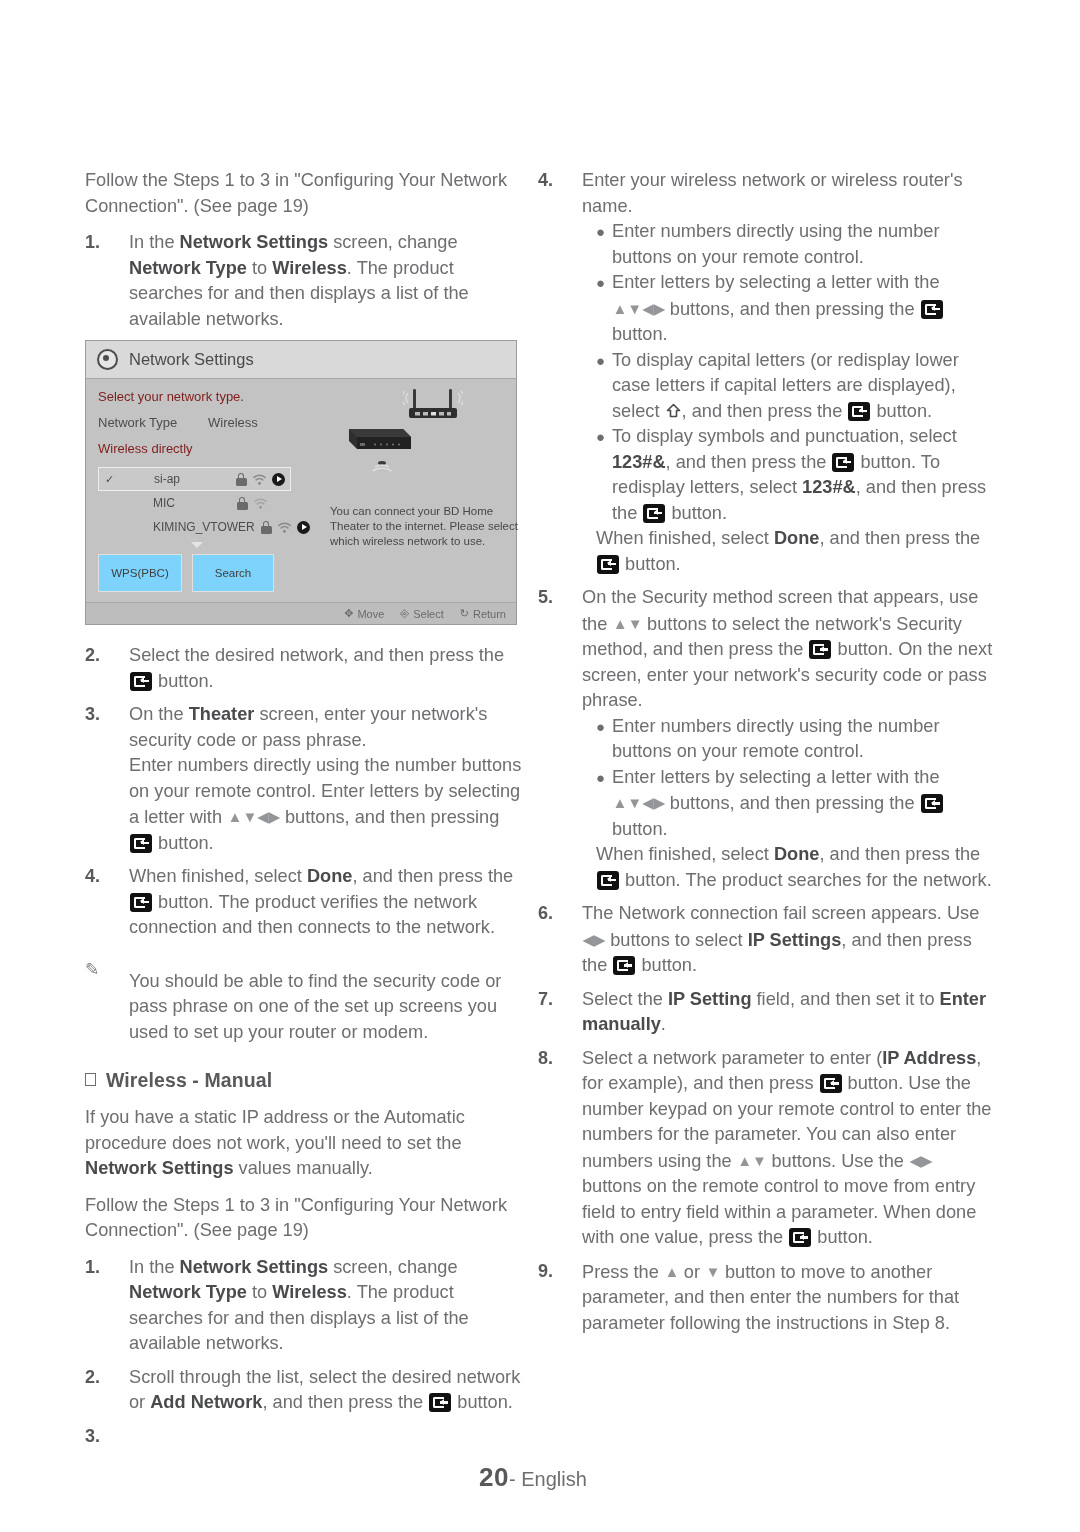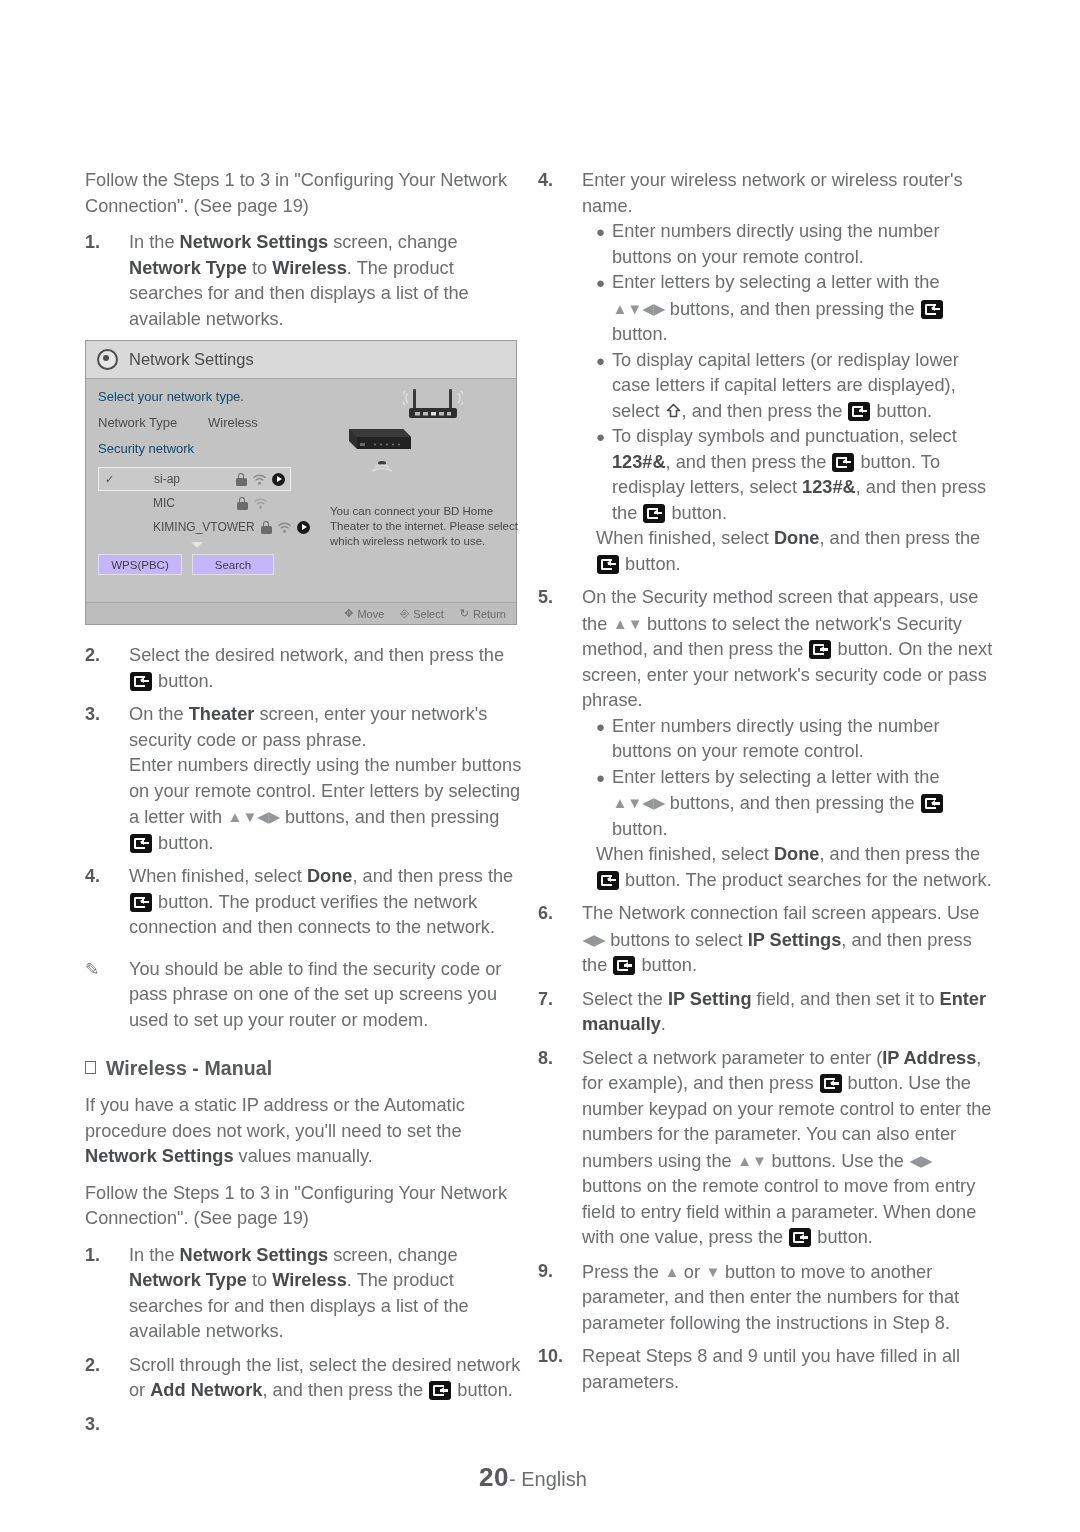--- a/index.html
+++ b/index.html
@@ -53,21 +53,21 @@
     padding-left:14px;
   }
   .bullets li .bdot{
     flex:0 0 16px;line-height:25.5px;font-size:15px;color:#6d6e70;
   }
   .bullets li .btxt{flex:1 1 auto;}
   .plainline{font-size:18.2px;line-height:25.5px;padding-left:14px;}
 
   .notewrap{display:flex;margin:16px 0 24px 0;}
   .noteicon{flex:0 0 44px;font-size:17px;line-height:25.5px;color:#7b7c7e;}
-  .notebody{flex:1 1 auto;font-size:18.2px;line-height:25.5px;}
+  .notebody{flex:1 1 auto;font-size:18.2px;line-height:25.5px;margin-top:12px;}
 
   
   .entbtn{
     display:inline-block;vertical-align:-4px;
     width:22px;height:19px;background:#111111;border-radius:3px;
     position:relative;margin:0 1px;
   }
   .entbtn::before{
     content:"";position:absolute;left:4px;top:4px;
     width:11px;height:11px;border:2px solid #ffffff;
@@ -117,21 +117,21 @@
   .tv-footer{
     position:absolute;left:0;right:0;bottom:0;height:22px;
     background:#bdbdbd;border-top:1px solid #a8a8a8;
     display:flex;align-items:center;justify-content:flex-end;
     padding-right:10px;gap:16px;box-sizing:border-box;
   }
   .tv-fbtn{display:flex;align-items:center;gap:4px;font-size:11px;color:#6a6a6a;}
   .tv-fico{font-size:11px;color:#6a6a6a;line-height:1;}
 
   .tv-left{position:absolute;left:0;top:0;width:210px;padding:10px 0 0 12px;box-sizing:border-box;}
-  .tv-line{font-size:13px;color:#0c4a6e;margin-bottom:11px;}
+  .tv-line{font-size:13px;color:#7f1d1d;margin-bottom:11px;}
   .tv-row{display:flex;font-size:13px;color:#4d4d4d;margin-bottom:11px;}
   .tv-row .lbl{flex:0 0 110px;}
   .tv-row .val{flex:1 1 auto;}
 
   .netlist{margin-top:2px;}
   .netitem{
     display:flex;align-items:center;height:24px;
     padding:0 5px 0 6px;box-sizing:border-box;width:193px;
     font-size:12px;color:#4d4d4d;
   }
@@ -159,21 +159,21 @@
     border-top:3.2px solid transparent;border-bottom:3.2px solid transparent;
     border-left:5px solid #ffffff;
   }
   .caretdown{
     width:0;height:0;margin:3px auto 0 auto;
     border-left:6px solid transparent;border-right:6px solid transparent;
     border-top:6px solid #e4e4e4;
   }
   .btnrow{display:flex;gap:10px;margin-top:6px;}
   .tvbtn{
-    height:21px;background:#c4b5fd;border:1px solid #e0e0e0;
+    height:38px;background:#7dd3fc;border:1px solid #e0e0e0;
     display:flex;align-items:center;justify-content:center;
     font-size:11.5px;color:#3f3f3f;box-sizing:border-box;
   }
   .tvbtn.wps{width:84px;}
   .tvbtn.search{width:82px;}
 
   .tv-right{position:absolute;left:215px;top:0;width:210px;height:100%;margin-left:24px;}
   .tv-desc{
     position:absolute;left:5px;top:125px;width:198px;
     font-size:11.5px;line-height:15px;color:#474747;
@@ -216,21 +216,21 @@
       <div class="tv-body">
 
         <div class="tv-left">
           <div class="tv-line">Select your network type.</div>
 
           <div class="tv-row">
             <span class="lbl">Network Type</span>
             <span class="val">Wireless</span>
           </div>
 
-          <div class="tv-line">Security network</div>
+          <div class="tv-line">Wireless directly</div>
 
           <div class="netlist">
 
             <div class="netitem sel">
               <span class="chk">✓</span>
               <span class="nm">si-ap</span>
               <span class="ic">
                   <span class="lockic"></span>
                 </span>
               <span class="ic">
@@ -454,23 +454,19 @@
     <div class="stepwrap">
       <div class="stepnum">8.</div>
       <div class="stepbody">Select a network parameter to enter (<b>IP Address</b>, for example), and then press <span class="entbtn"><i></i></span> button. Use the number keypad on your remote control to enter the numbers for the parameter. You can also enter numbers using the <span class="arrgrp"><span>▲</span><span>▼</span></span> buttons. Use the <span class="arrgrp"><span>◀</span><span>▶</span></span> buttons on the remote control to move from entry field to entry field within a parameter. When done with one value, press the <span class="entbtn"><i></i></span> button.</div>
     </div>
 
     <div class="stepwrap">
       <div class="stepnum">9.</div>
       <div class="stepbody">Press the <span class="arrgrp"><span>▲</span></span> or <span class="arrgrp"><span>▼</span></span> button to move to another parameter, and then enter the numbers for that parameter following the instructions in Step 8.</div>
     </div>
 
-    <div class="stepwrap">
-      <div class="stepnum wide">10.</div>
-      <div class="stepbody">Repeat Steps 8 and 9 until you have filled in all parameters.</div>
-    </div>
   </div>
 
   <div class="pgfoot">
     <span class="num">20</span><span>-</span> <span>English</span>
   </div>
 
 </div>
 
 </body></html>

